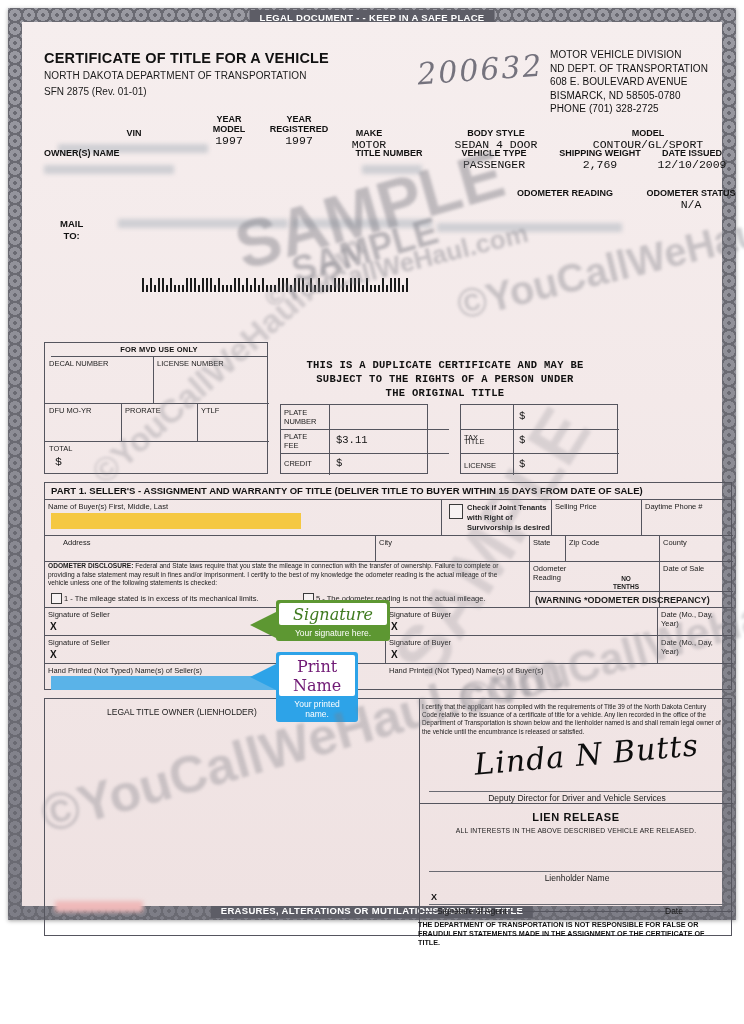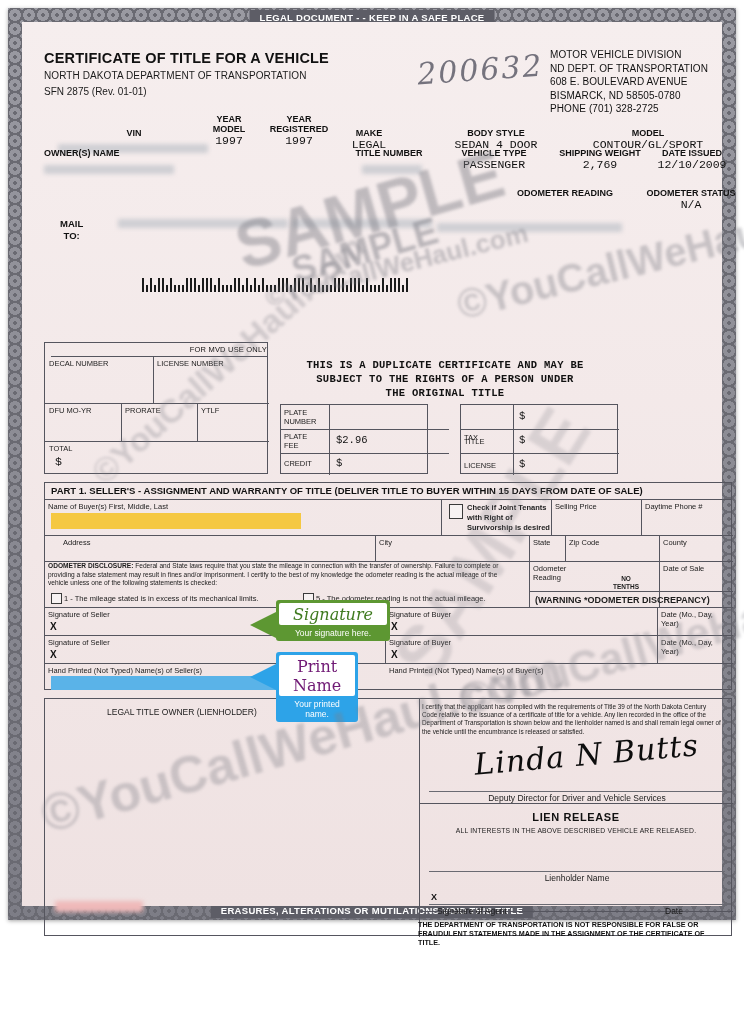--- a/index.html
+++ b/index.html
@@ -45,21 +45,21 @@
   .mailaddr{position:absolute;left:96px;top:196px;}
   .barcode{position:absolute;left:120px;top:252px;width:440px;height:20px;}
   .barcode i{display:inline-block;width:2px;background:#1a1a1a;margin-right:2px;vertical-align:bottom;}
 
   
   .bx{position:absolute;border:1px solid #55555e;box-sizing:border-box;}
   .bxline{position:absolute;background:#55555e;}
 
   .mvd{left:22px;top:320px;width:224px;height:132px;}
   .mvd-hdr{position:absolute;left:6px;top:0;right:0;height:13px;border-bottom:1px solid #55555e;
-           font-size:7.5px;font-weight:normal;text-align:right;line-height:13px;color:#111;letter-spacing:.2px;}
+           font-size:7.5px;font-weight:bold;text-align:center;line-height:13px;color:#111;letter-spacing:.2px;}
 
   .dup{position:absolute;left:258px;top:336px;width:330px;font-family:"Liberation Mono",monospace;
        font-size:10.5px;font-weight:bold;line-height:14px;text-align:center;color:#111;letter-spacing:.3px;}
 
   .plate{left:258px;top:382px;width:148px;height:70px;}
   .fees{left:438px;top:382px;width:158px;height:70px;}
 
   
   .part1{left:22px;top:460px;width:688px;height:208px;}
   .p1hdr{position:absolute;left:0;top:0;right:0;height:16px;border-bottom:1px solid #55555e;
@@ -138,21 +138,21 @@
         </div>
 
         <div class="c" style="left:216px;top:0px;width:78px;">
           <div class="lblb">YEAR</div>
           <div class="lblb">REGISTERED</div>
           <div class="val">1997</div>
         </div>
 
         <div class="c" style="left:298px;top:14px;width:54px;">
           <div class="lblb">MAKE</div>
-          <div class="val">LEGAL</div>
+          <div class="val">MOTOR</div>
         </div>
 
         <div class="c" style="left:382px;top:14px;width:140px;">
           <div class="lblb">BODY STYLE</div>
           <div class="val">SEDAN 4 DOOR</div>
         </div>
 
         <div class="c" style="left:524px;top:14px;width:160px;">
           <div class="lblb">MODEL</div>
           <div class="val">CONTOUR/GL/SPORT</div>
@@ -228,21 +228,21 @@
         <div class="bxline" style="left:0;top:48px;width:168px;height:1px;"></div>
         <div class="bxline" style="left:48px;top:0;width:1px;height:70px;"></div>
         <div class="cell-lbl" style="left:3px;top:3px;line-height:9px;">
           <span>PLATE</span><br>
           <span>NUMBER</span>
         </div>
         <div class="cell-lbl" style="left:3px;top:27px;line-height:9px;">
           <span>PLATE</span><br>
           <span>FEE</span>
         </div>
-        <div class="val" style="position:absolute;left:55px;top:29px;font-size:10.5px;">$2.96</div>
+        <div class="val" style="position:absolute;left:55px;top:29px;font-size:10.5px;">$3.11</div>
         <div class="cell-lbl" style="left:3px;top:54px;">CREDIT</div>
         <div class="val" style="position:absolute;left:55px;top:52px;font-size:10.5px;">$</div>
       </div>
 
       <div class="bx fees">
         <div class="bxline" style="left:0;top:24px;width:158px;height:1px;"></div>
         <div class="bxline" style="left:0;top:48px;width:158px;height:1px;"></div>
         <div class="bxline" style="left:52px;top:0;width:1px;height:70px;"></div>
         <div class="cell-lbl" style="left:3px;top:12px;margin-top:16px;">TAX</div>
         <div class="val" style="position:absolute;left:58px;top:5px;font-size:10.5px;">$</div>

